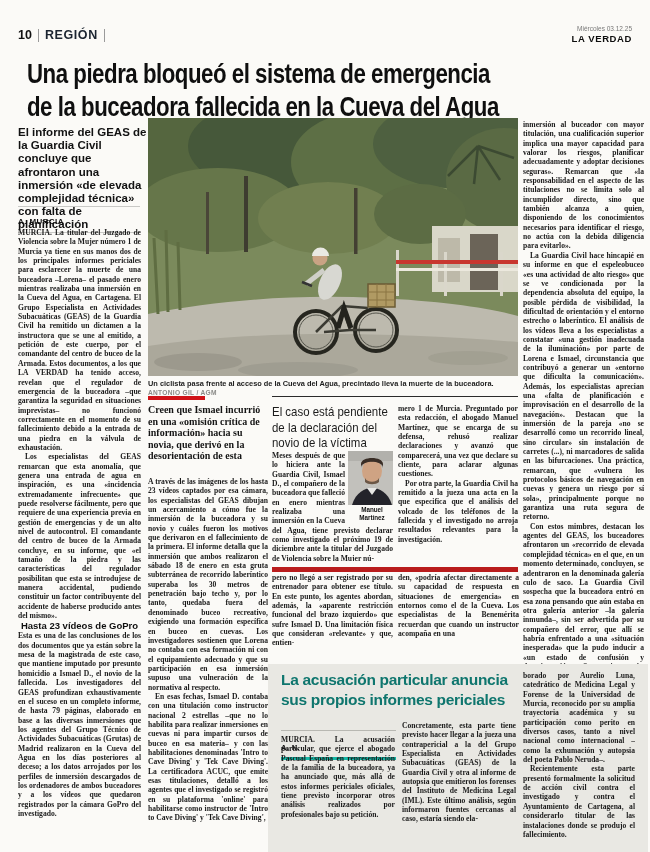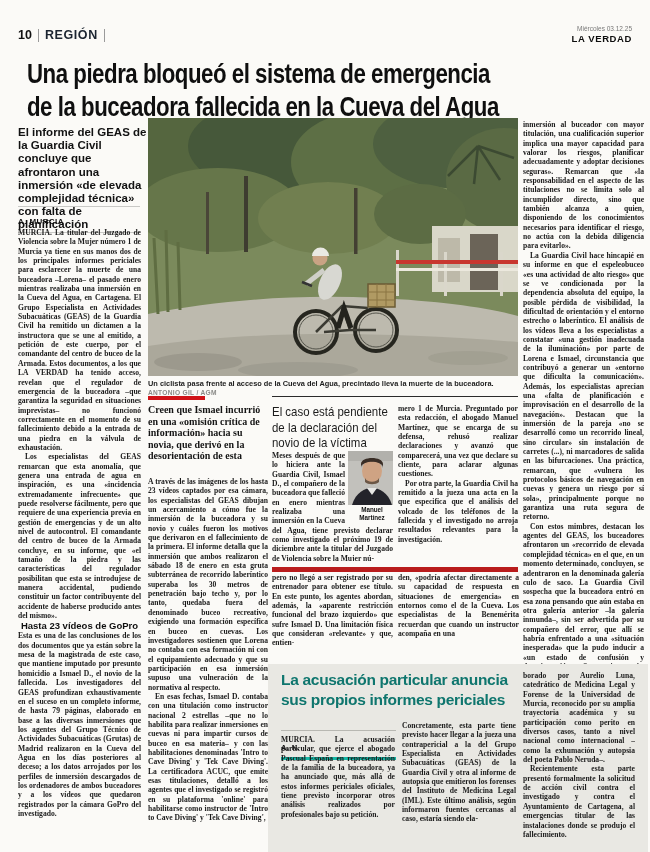--- a/index.html
+++ b/index.html
@@ -214,17 +214,17 @@
       <span>A. N.</span>
     </div>
     <div class="gb-colA bt">
       <p>MURCIA. La acusación particular, que ejerce el abogado Pascual España en representación de la familia de la buceadora, ya ha anunciado que, más allá de estos informes periciales oficiales, tiene previsto incorporar otros análisis realizados por profesionales bajo su petición.</p>
     </div>
     <div class="gb-colB bt">
       <p>Concretamente, esta parte tiene previsto hacer llegar a la jueza una contrapericial a la del Grupo Especialista en Actividades Subacuáticas (GEAS) de la Guardia Civil y otra al informe de autopsia que emitieron los forenses del Instituto de Medicina Legal (IML). Este último análisis, según informaron fuentes cercanas al caso, estaría siendo ela-</p>
     </div>
     <div class="gb-colC bt">
       <p>borado por Aurelio Luna, catedrático de Medicina Legal y Forense de la Universidad de Murcia, reconocido por su amplia trayectoria académica y su participación como perito en diversos casos, tanto a nivel nacional como internacional –como la exhumación y autopsia del poeta Pablo Neruda–.</p>
-      <p class="ind">Recientemente esta parte presentó formalmente la solicitud de acción civil contra el investigado y contra el Ayuntamiento de Cartagena, al emergencias titular de las instalaciones donde se produjo el fallecimiento.</p>
+      <p class="ind">Recientemente esta parte presentó formalmente la solicitud de acción civil contra el investigado y contra el Ayuntamiento de Cartagena, al considerarlo titular de las instalaciones donde se produjo el fallecimiento.</p>
     </div>
   </div>
 
 </div>
 
 </body></html>

